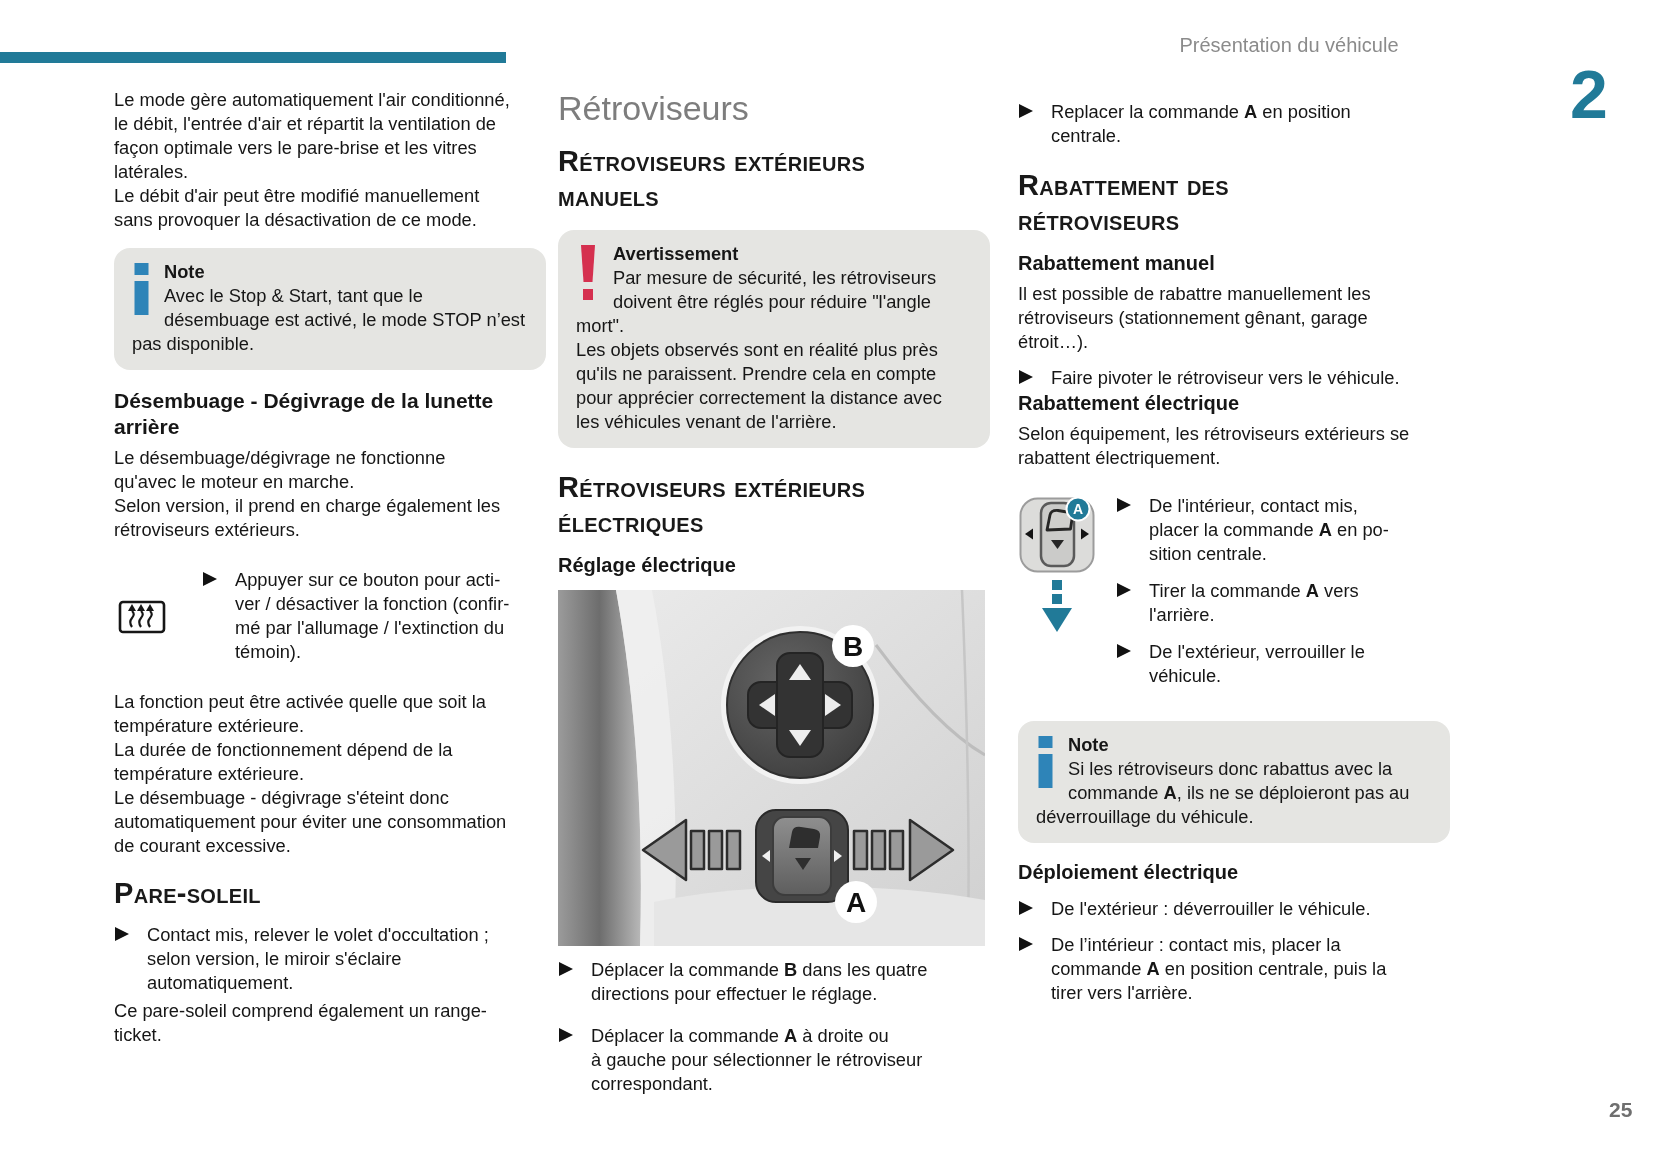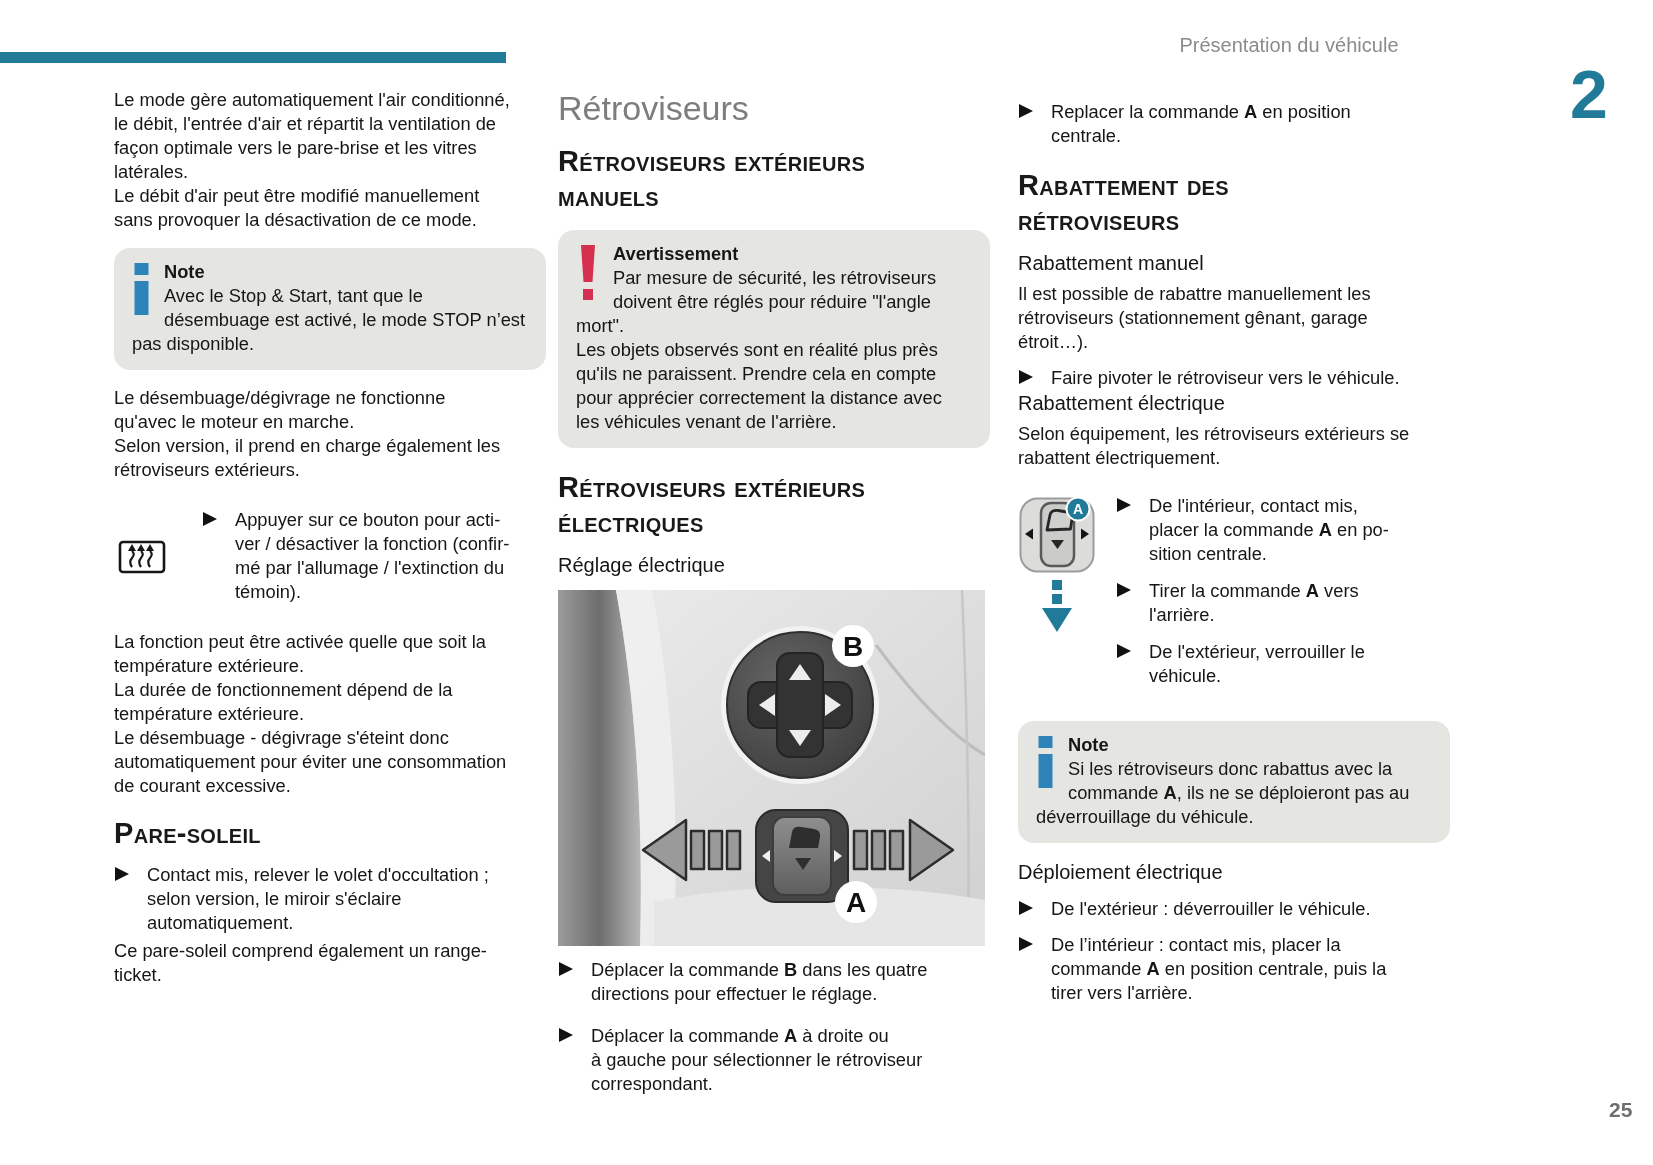--- a/index.html
+++ b/index.html
@@ -18,21 +18,21 @@
   .pagenum{position:absolute;left:1609px;top:1098px;font-size:21px;font-weight:700;color:var(--pagegray)}
 
   .col{position:absolute;top:88px;width:432px;font-size:18.3px;line-height:24px}
   .c1{left:114px}.c2{left:558px}.c3{left:1018px}
 
   .p{white-space:pre-line;margin:0}
   .h1{font-size:34px;line-height:40px;font-weight:400;color:var(--titlegray);margin:0 0 16px}
   .h2{font-variant:small-caps;font-weight:700;font-size:29px;line-height:35px;white-space:pre-line;
       margin:22px 0 10px;color:#191919;letter-spacing:.3px}
   .h2.first{margin-top:0}
-  .h3{font-size:20px;line-height:26px;font-weight:400;margin:0 0 6px;white-space:pre-line}
+  .h3{font-size:20px;line-height:26px;font-weight:700;margin:0 0 6px;white-space:pre-line}
   .bold{font-weight:700}
 
   .box{background:var(--box);border-radius:16px;padding:12px 18px 14px;margin:16px 0 16px;overflow:hidden}
   .box-title{font-weight:700}
   .box-text{white-space:pre-line}
   .float-ico{float:left;margin:3px 15px 2px 2px}
   .fill-blue{fill:var(--blue)} .fill-red{fill:var(--red)} .fill-teal{fill:var(--teal)}
 
   .bullet{position:relative;padding-left:33px;white-space:pre-line;margin:12px 0 0}
   .bullet::before{content:"";position:absolute;left:1px;top:4px;width:0;height:0;
@@ -76,20 +76,22 @@
           <rect x="0.5" y="0" width="14" height="12" class="fill-blue"></rect>
           <rect x="0.5" y="18" width="14" height="34" class="fill-blue"></rect>
         </svg>
       </span>
       <div class="box-title">Note</div>
       <div class="box-text">Avec le Stop &amp; Start, tant que le
 désembuage est activé, le mode STOP n’est
 pas disponible.</div>
     </div>
 
+    <div class="h3" style="font-size:21px;margin-top:18px">Désembuage - Dégivrage de la lunette
+arrière</div>
     <p class="p">Le désembuage/dégivrage ne fonctionne
 qu'avec le moteur en marche.
 Selon version, il prend en charge également les
 rétroviseurs extérieurs.</p>
 
     <div class="defog-row">
       <span class="ico">
         <svg width="48" height="36" viewBox="0 0 48 36" aria-hidden="true">
           <rect x="2" y="4" width="44" height="30" rx="3" fill="none" stroke="#161616" stroke-width="2.6"></rect>
           <path d="M14,29 q-3.5,-5 0,-9 q3.5,-4 0,-7" stroke="#161616" stroke-width="2.2" fill="none"></path>

